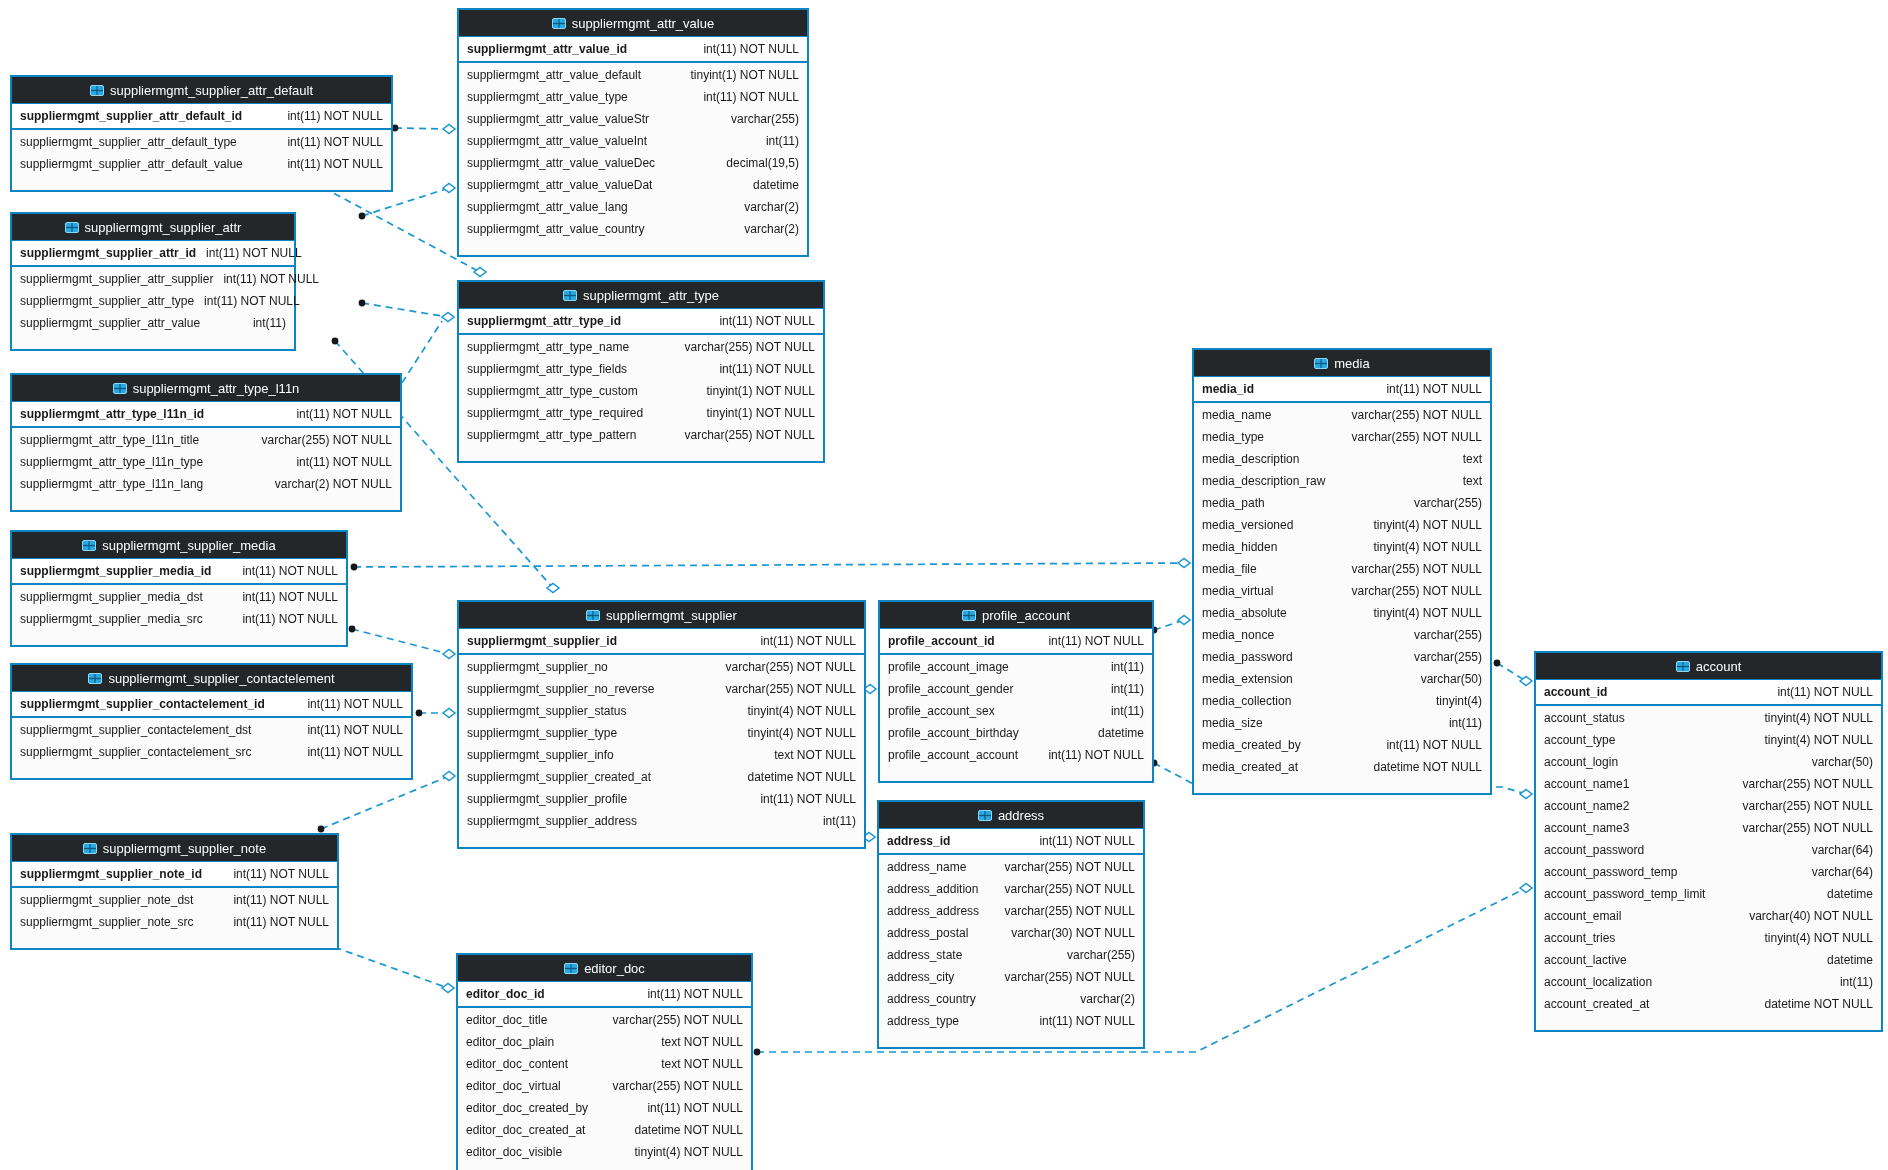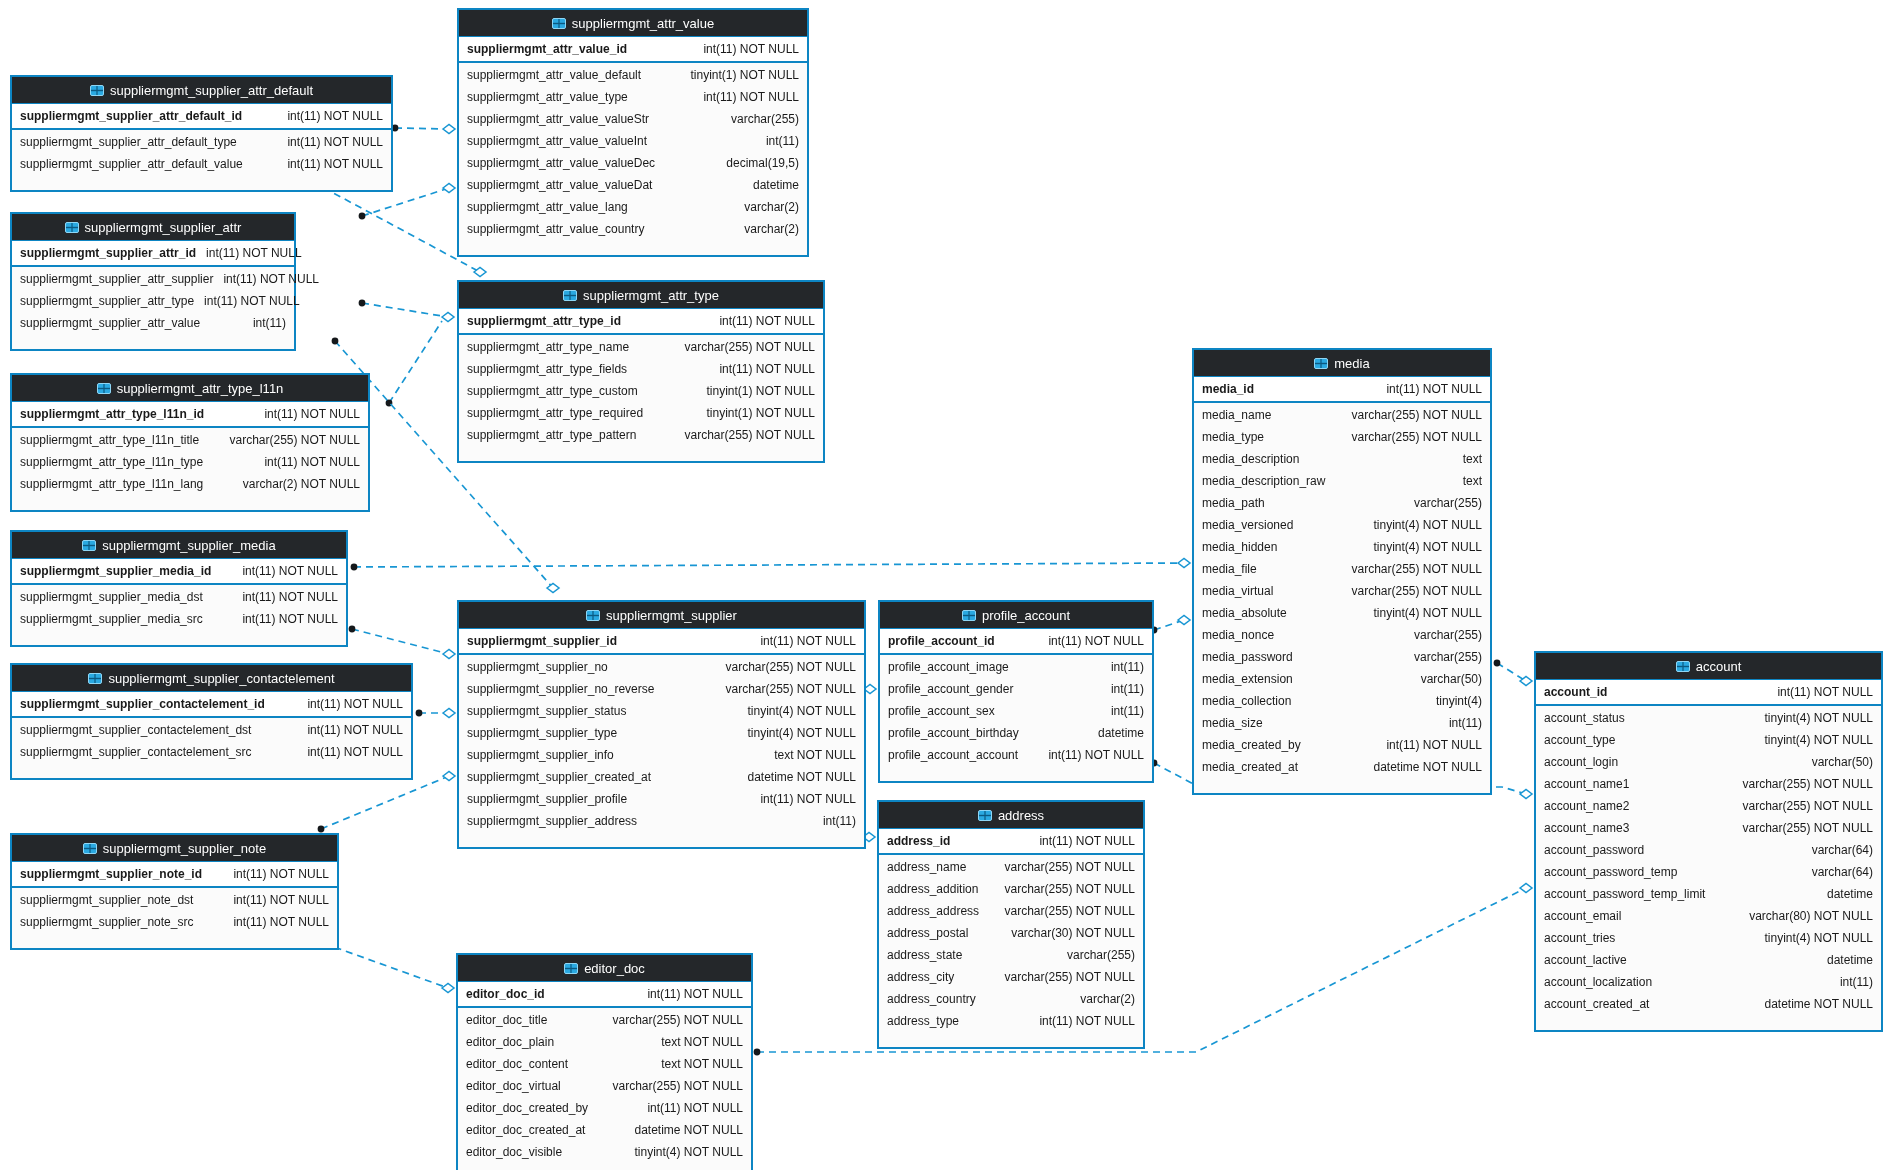--- a/index.html
+++ b/index.html
@@ -162,21 +162,21 @@
             <span class="col-name">suppliermgmt_supplier_attr_type</span>
             <span class="col-type">int(11) NOT NULL</span>
           </div>
           <div class="row">
             <span class="col-name">suppliermgmt_supplier_attr_value</span>
             <span class="col-type">int(11)</span>
           </div>
         </div>
   </div>
 
-  <div class="table-widget" style="left: 10px; top: 373px; width: 360px;">
+  <div class="table-widget" style="left: 10px; top: 373px; width: 392px;">
     <div class="table-header">
       <span class="table-icon">
         <svg width="14" height="11" viewBox="0 0 14 11">
           <rect x="0.5" y="0.5" width="13" height="10" rx="1.5" fill="#2aa9e1" stroke="#8ed6f5" stroke-width="1"></rect>
           <line x1="1" y1="5.5" x2="13" y2="5.5" stroke="#0b5a82" stroke-width="1.4"></line>
           <line x1="7" y1="1" x2="7" y2="10" stroke="#0b5a82" stroke-width="1.2"></line>
         </svg>
       </span>
       <span class="table-title">suppliermgmt_attr_type_l11n</span>
     </div>
@@ -693,21 +693,21 @@
           <div class="row">
             <span class="col-name">account_password_temp</span>
             <span class="col-type">varchar(64)</span>
           </div>
           <div class="row">
             <span class="col-name">account_password_temp_limit</span>
             <span class="col-type">datetime</span>
           </div>
           <div class="row">
             <span class="col-name">account_email</span>
-            <span class="col-type">varchar(80) NOT NULL</span>
+            <span class="col-type">varchar(40) NOT NULL</span>
           </div>
           <div class="row">
             <span class="col-name">account_tries</span>
             <span class="col-type">tinyint(4) NOT NULL</span>
           </div>
           <div class="row">
             <span class="col-name">account_lactive</span>
             <span class="col-type">datetime</span>
           </div>
           <div class="row">

